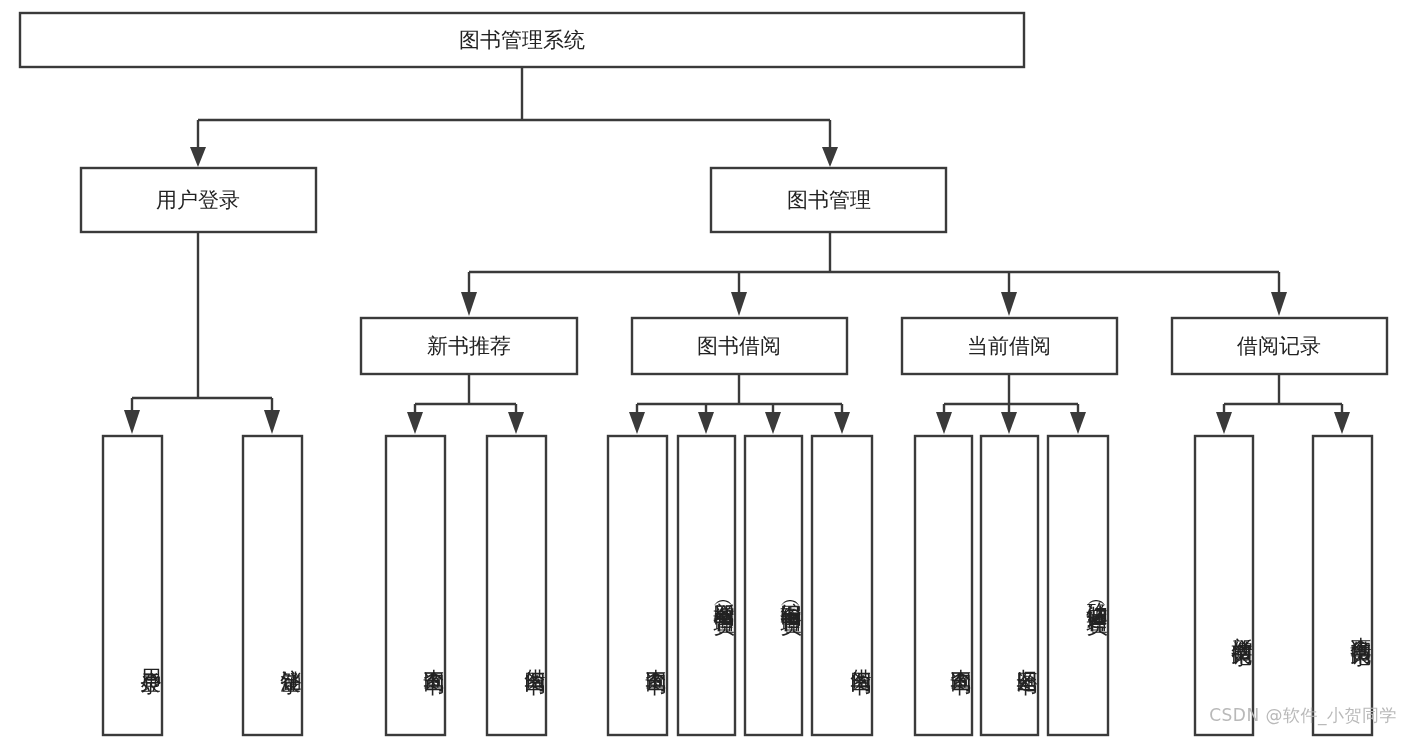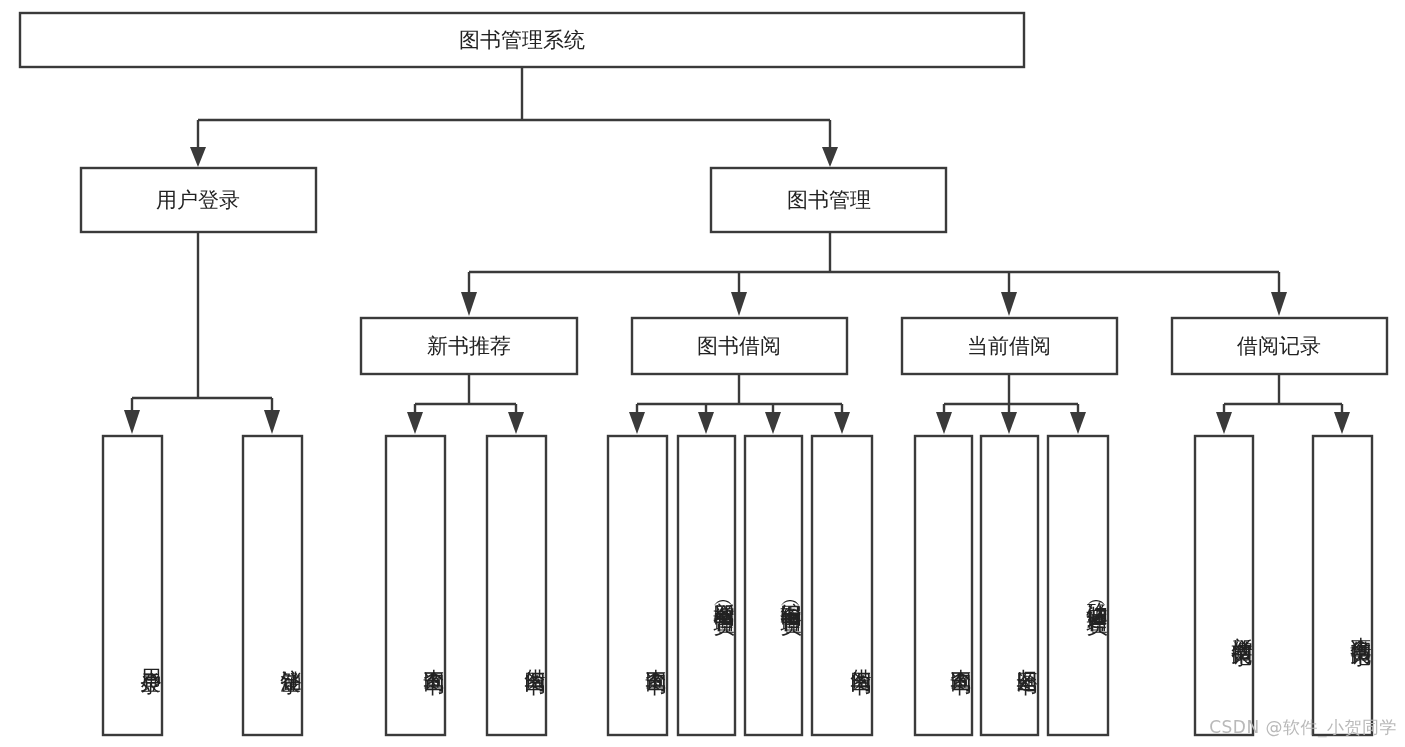--- a/index.html
+++ b/index.html
@@ -60,21 +60,21 @@
     letter-spacing: 2px;
     display: flex;
     align-items: flex-start;
     justify-content: center;
     white-space: nowrap;
     pointer-events: none;
   }
   .watermark {
     position: absolute;
     right: 8px;
-    bottom: 8px;
+    bottom: 20px;
     font-family: "DejaVu Sans", "Liberation Sans", sans-serif;
     font-size: 17px;
     color: #b9b9b9;
     letter-spacing: 0.5px;
     white-space: nowrap;
   }
 </style>
 </head>
 <body>
 

